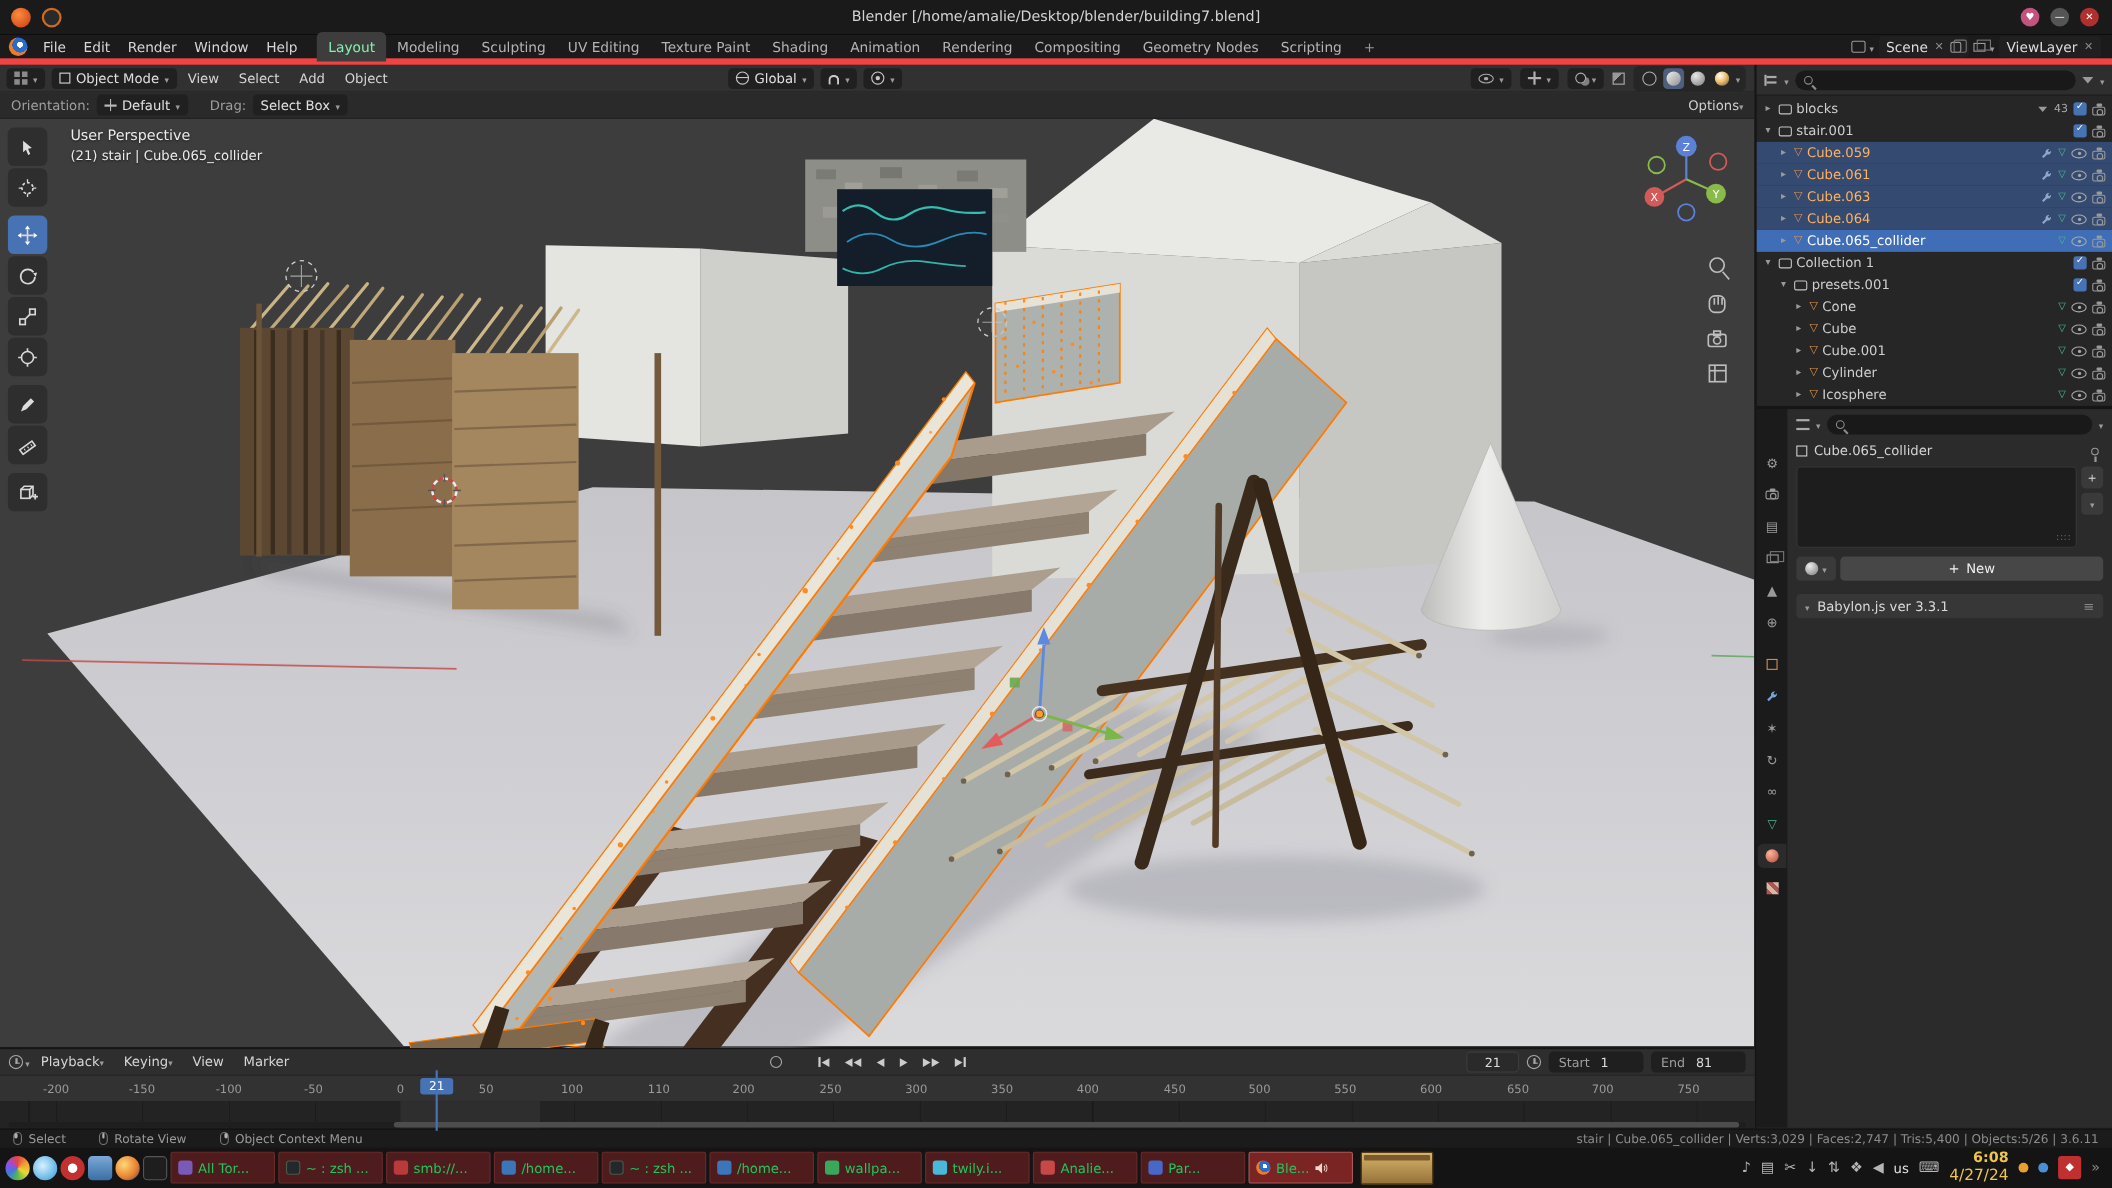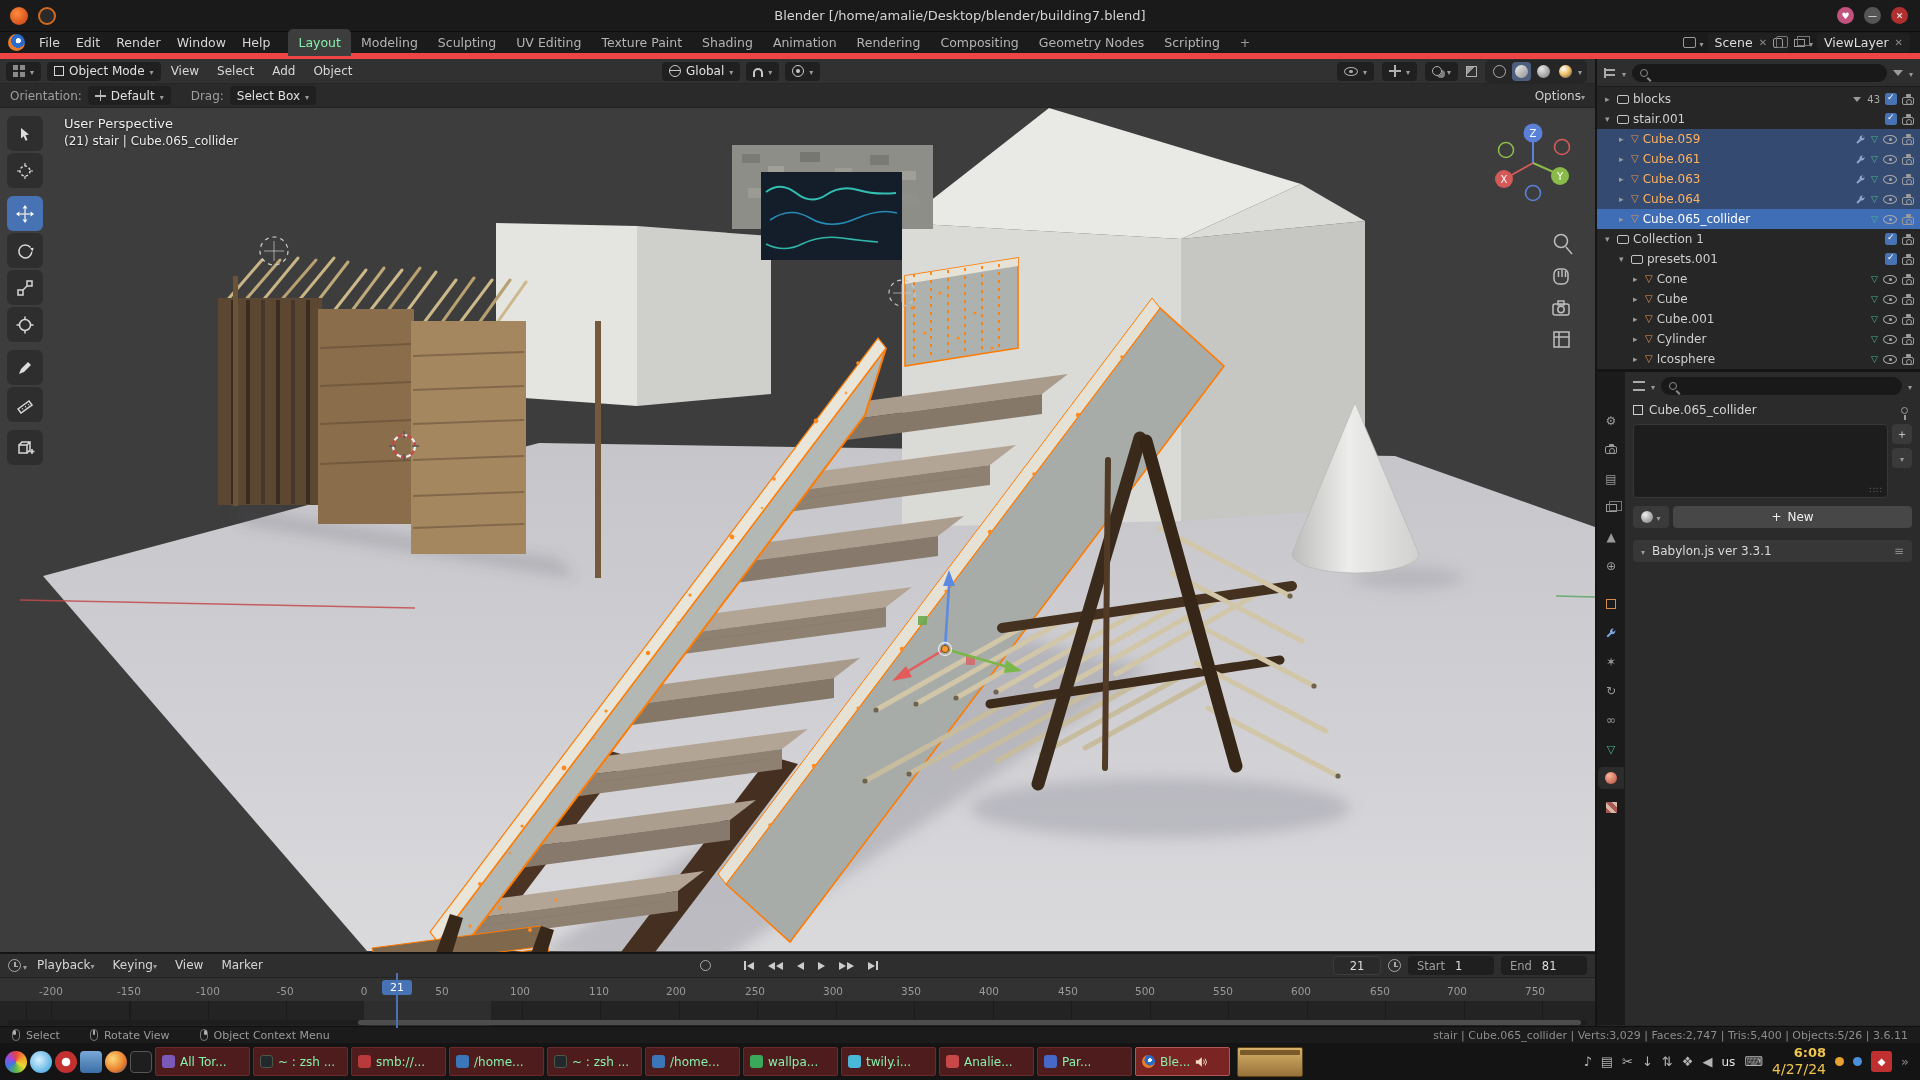--- a/index.html
+++ b/index.html
@@ -171,21 +171,21 @@
 .mi{width:8px;height:12px;border:1px solid #777;border-radius:4px;margin-right:6px;position:relative;}
 .mi::before{content:"";position:absolute;background:#b0b0b0;border-radius:2px;width:3px;height:5px;top:0;}
 .mi.l::before{left:0;}
 .mi.m::before{left:2px;width:2px;}
 .mi.r::before{right:0;}
 .stat-right{margin-left:auto;color:#8c8c8c;}
 
 
 .taskbar{position:absolute;top:1043px;left:0;width:1920px;height:37px;background:#141414;display:flex;align-items:center;padding:0 5px;gap:3px;}
 .li{width:22px;height:22px;border-radius:4px;flex:none;}
-.task{width:95px;height:29px;background:#4e1c1c;border:1px solid #6a2a2a;border-radius:2px;display:flex;align-items:center;gap:5px;padding:0 6px;color:#86efac;font-size:12px;overflow:hidden;white-space:nowrap;flex:none;}
+.task{width:95px;height:29px;background:#4e1c1c;border:1px solid #6a2a2a;border-radius:2px;display:flex;align-items:center;gap:5px;padding:0 6px;color:#22c55e;font-size:12px;overflow:hidden;white-space:nowrap;flex:none;}
 .task.active{background:#7a2424;border-color:#b05858;}
 .ti{width:13px;height:13px;border-radius:3px;flex:none;}
 .thumb{width:66px;height:30px;background:linear-gradient(180deg,#d8b36a,#96723a);border:1px solid #5c4318;border-radius:2px;flex:none;position:relative;margin:0 4px;}
 .thumb::after{content:"";position:absolute;left:2px;top:2px;right:2px;height:5px;background:#7a5a28;border-radius:1px;}
 .tray{margin-left:auto;display:flex;align-items:center;gap:9px;padding-right:6px;}
 .tri-ic{color:#b5b5b5;font-size:13px;line-height:13px;}
 .kb{color:#e4e4e4;font-size:12px;}
 .clock{display:flex;flex-direction:column;align-items:flex-end;line-height:1.15;color:#efc54d;}
 .clock .t{font-size:13px;font-weight:bold;}
 .clock .d{font-size:14px;}

